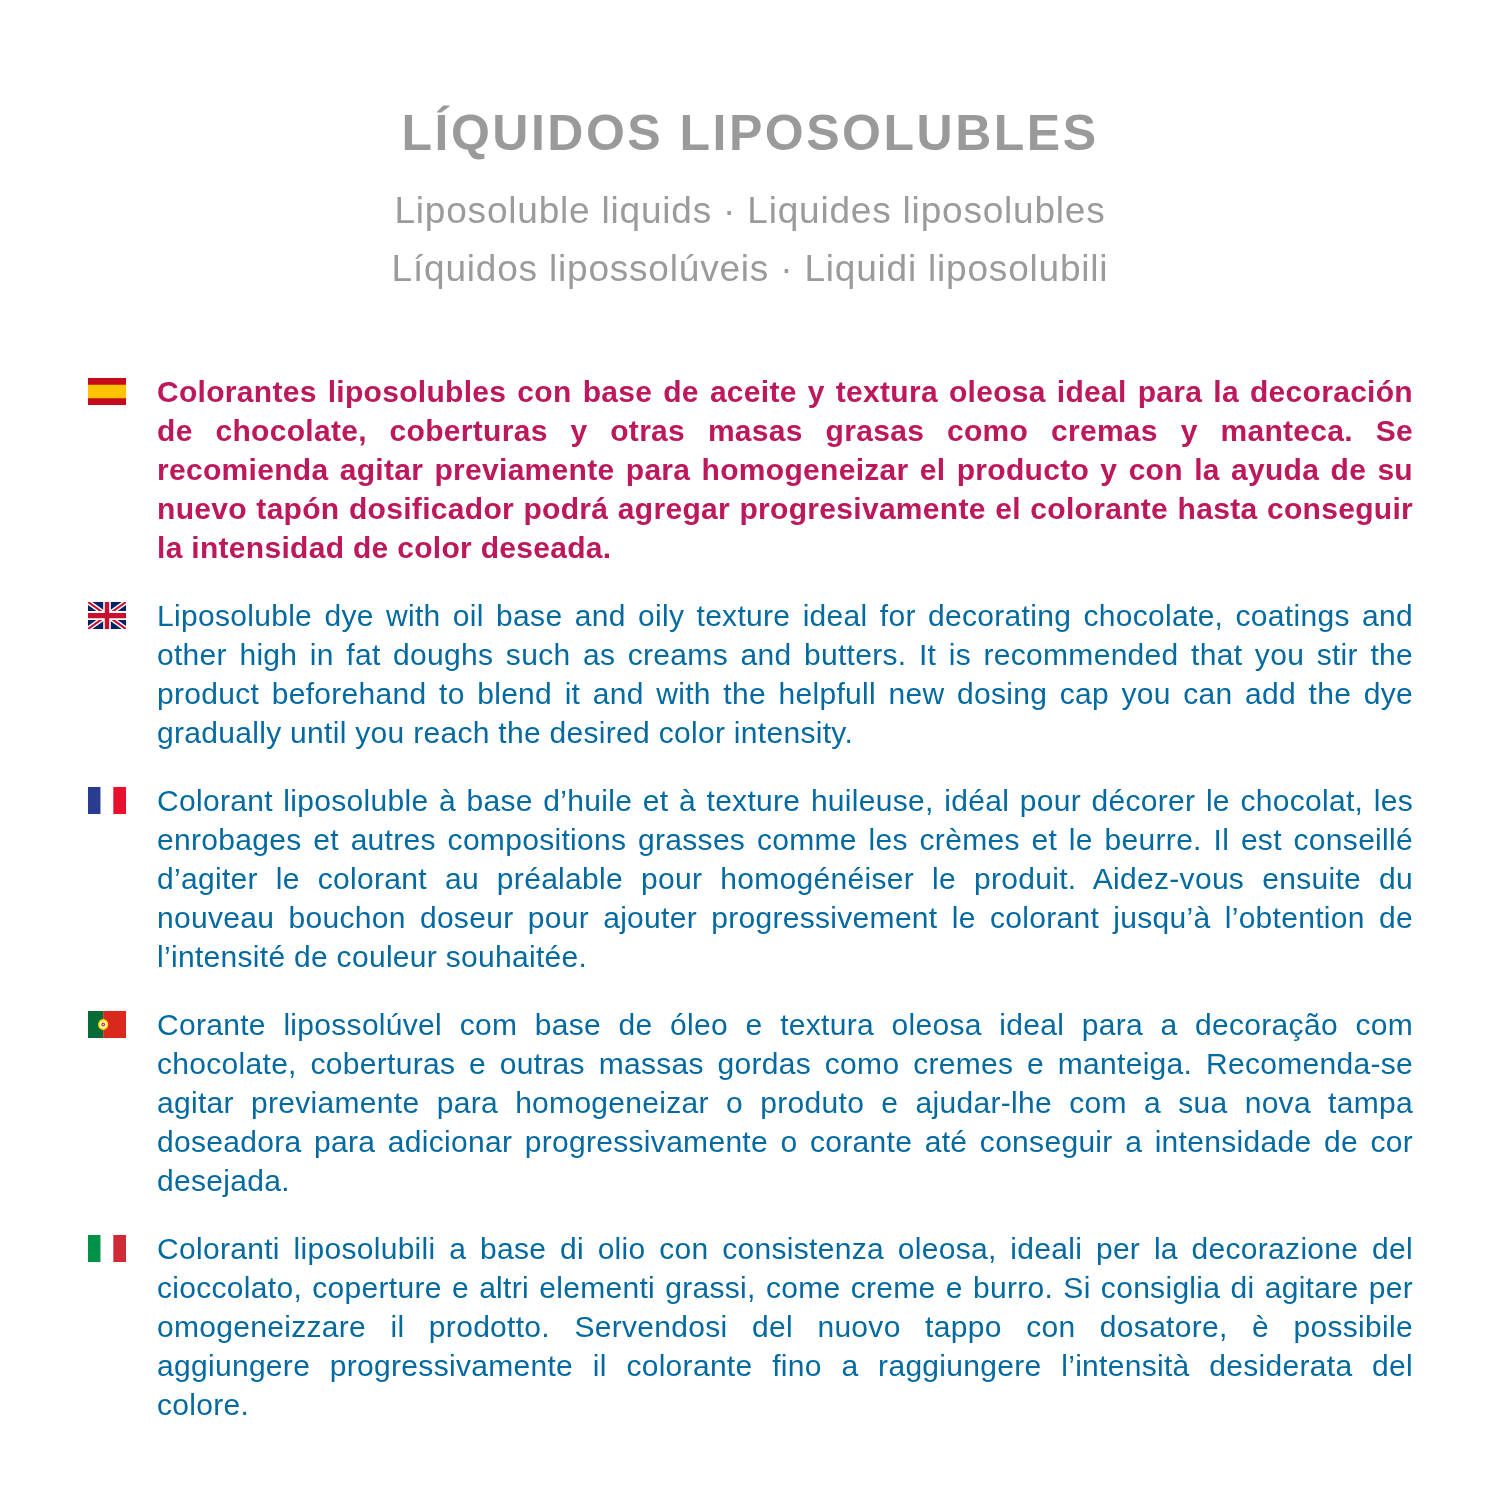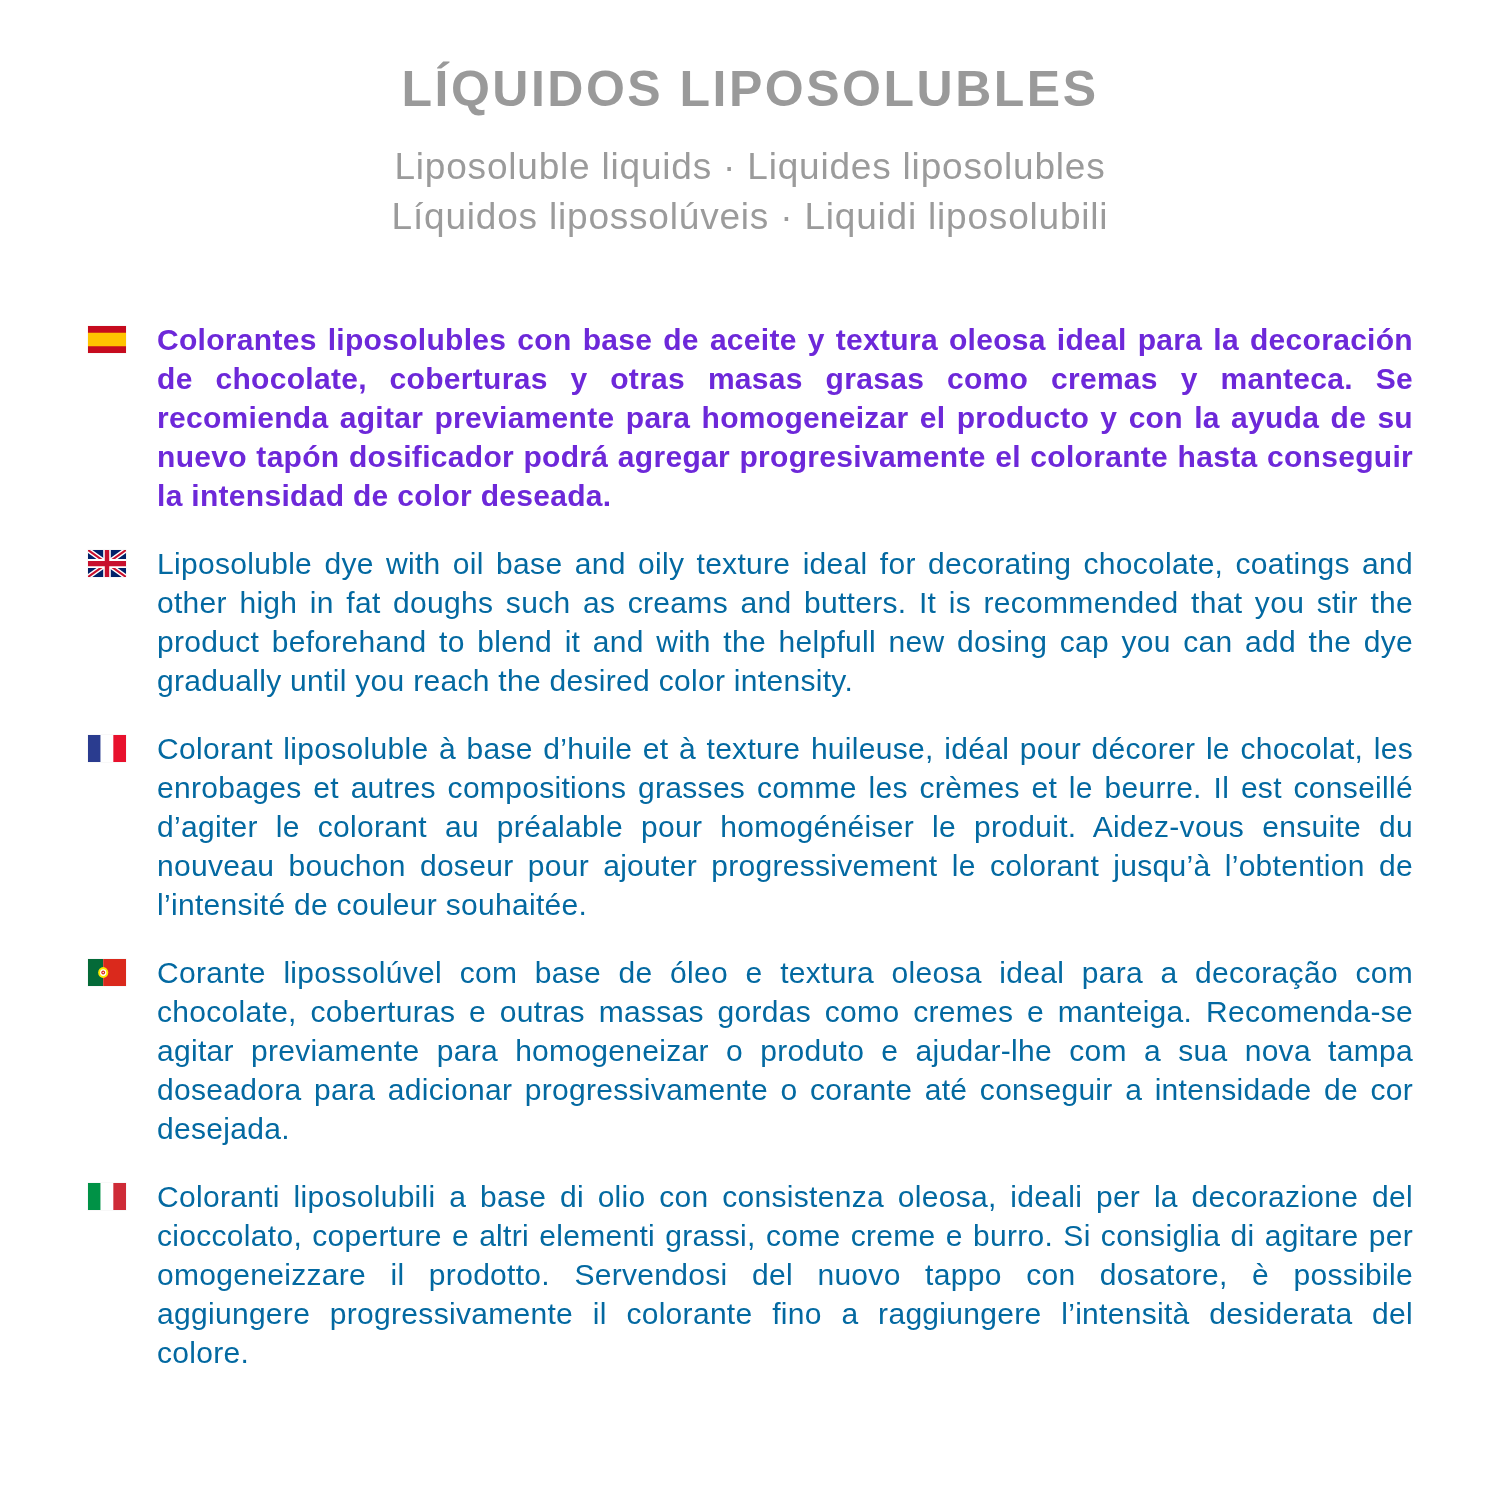--- a/index.html
+++ b/index.html
@@ -11,31 +11,31 @@
   }
   .page {
     position: relative;
     width: 1500px;
     height: 1500px;
     background: #ffffff;
     overflow: hidden;
   }
   .header {
     text-align: center;
-    padding-top: 60px;
+    padding-top: 104px;
   }
   .title {
     margin: 0 0 24px 0;
     font-size: 50px;
     font-weight: 700;
     letter-spacing: 2.5px;
     color: #9a9a9a;
   }
   .subtitle {
-    margin: 0;
+    margin: 8px;
     font-size: 37px;
     font-weight: 400;
     letter-spacing: 0.8px;
     line-height: 50px;
     color: #9b9b9b;
   }
   .content {
     margin-top: 78px;
     padding: 0 87px 0 88px;
   }
@@ -58,21 +58,21 @@
     flex: 1;
     margin: 0;
     font-size: 30px;
     line-height: 39px;
     letter-spacing: 0.3px;
     color: #0369a1;
     text-align: justify;
   }
   .para.bold {
     font-weight: 700;
-    color: #6d28d9;
+    color: #be185d;
   }
 </style>
 </head>
 <body>
 
 <div class="page">
 
   <div class="header">
     <h1 class="title">LÍQUIDOS LIPOSOLUBLES</h1>
     <p class="subtitle">Liposoluble liquids · Liquides liposolubles</p>

